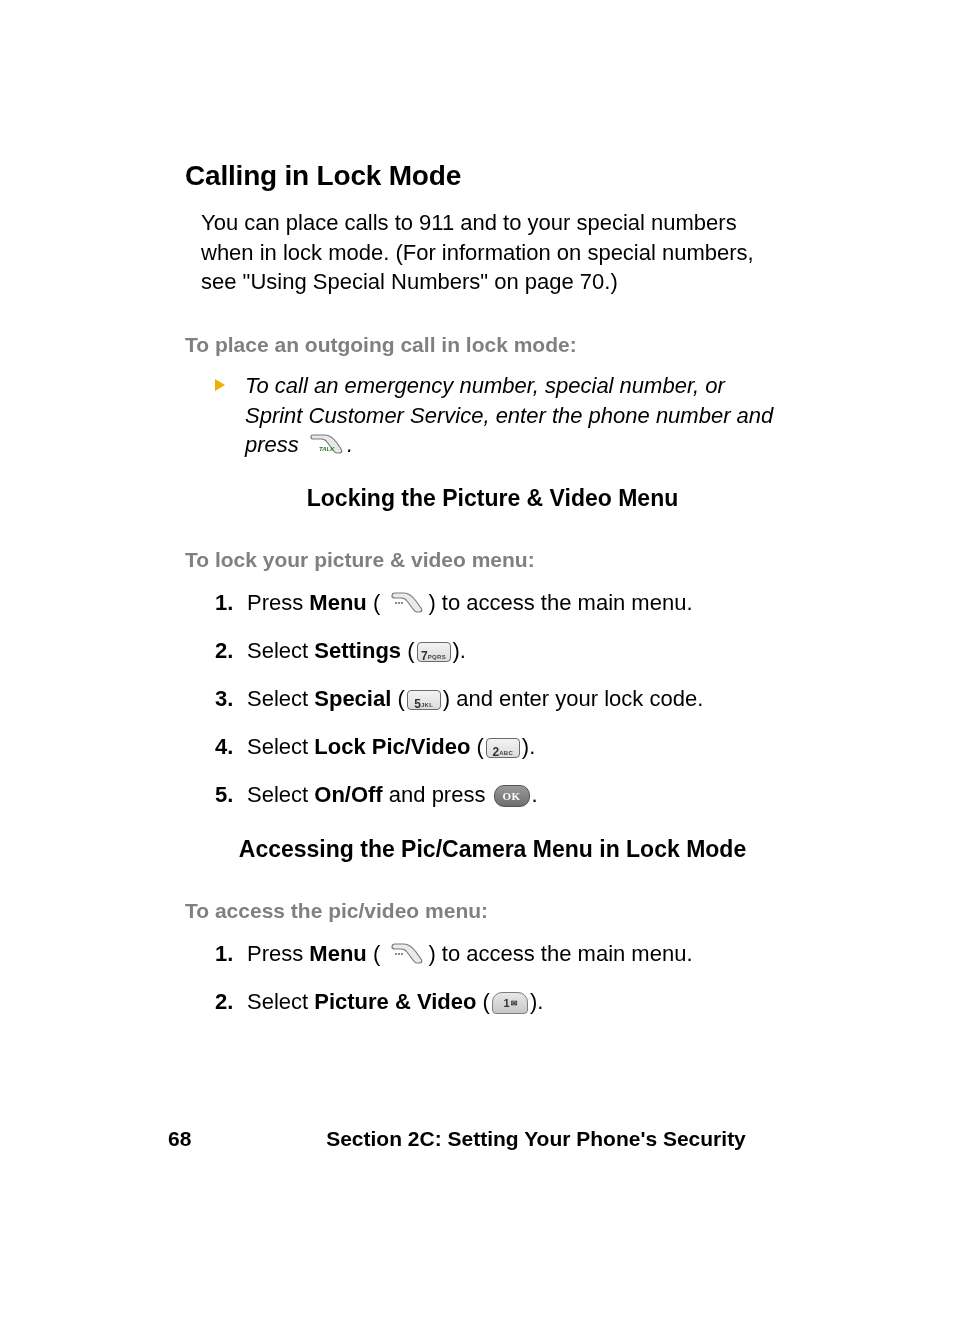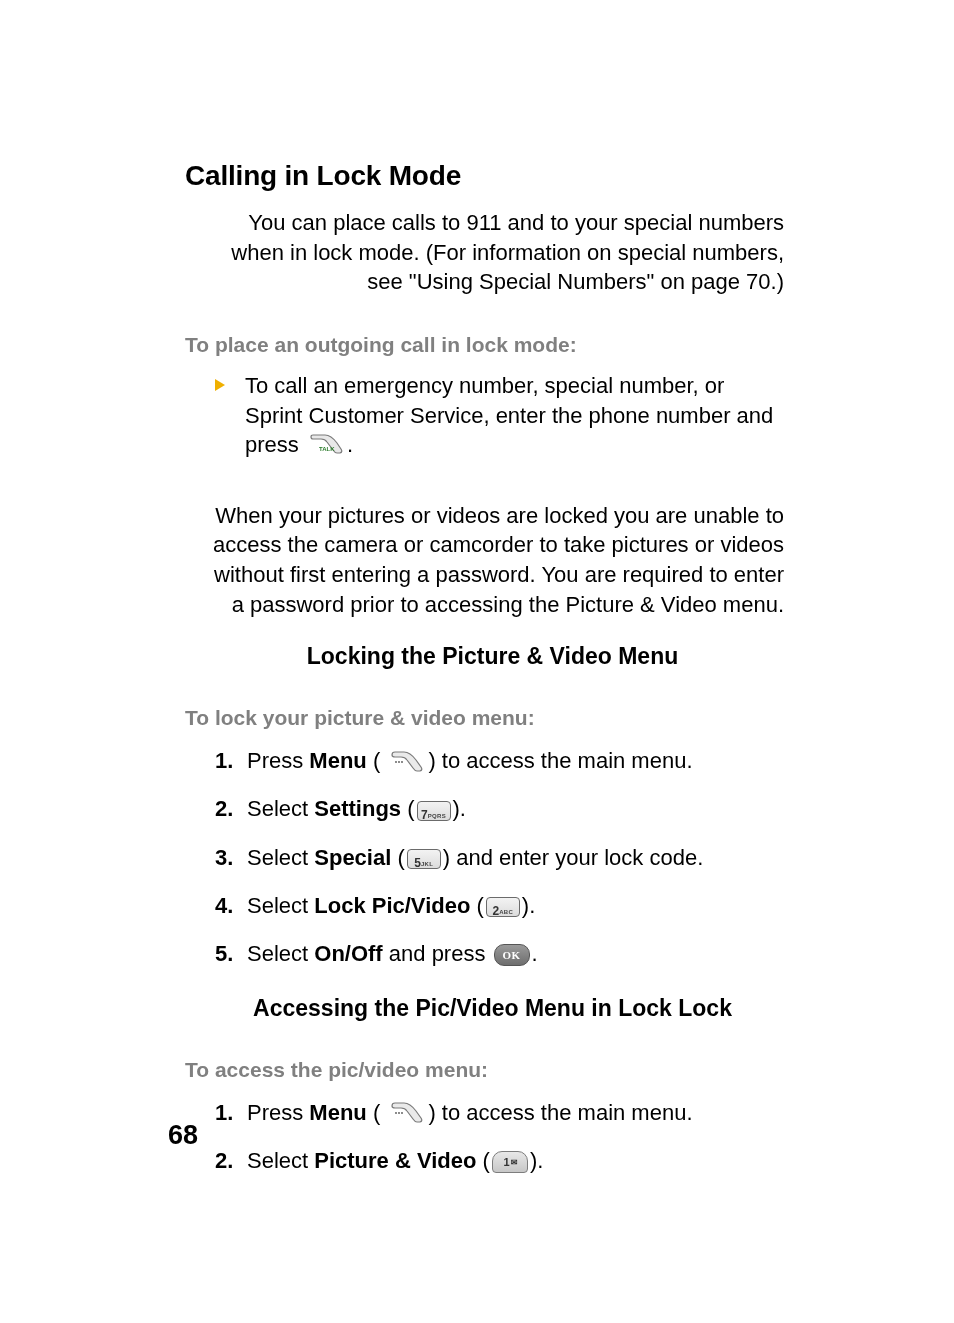--- a/index.html
+++ b/index.html
@@ -21,32 +21,32 @@
     font-weight: 700;
     margin: 0 0 16px 0;
     letter-spacing: -0.2px;
   }
   p.body {
     font-size: 22px;
     line-height: 1.35;
     margin: 0 0 18px 0;
     font-weight: 400;
     padding-left: 16px;
-    text-align: right;
   }
   p.lead-bold {
     font-size: 21px;
     font-weight: 700;
     color: #808080;
     margin: 36px 0 14px 0;
   }
   ul.tri {
     list-style: none;
-    margin: 0 0 40px 0;
+    margin: 0 0 24px 0;
     padding: 0 0 0 30px;
+    font-style: italic;
   }
   ul.tri li {
     position: relative;
     font-size: 22px;
     line-height: 1.35;
     padding-left: 30px;
   }
   ul.tri li::before {
     content: "";
     position: absolute;
@@ -148,21 +148,21 @@
   }
   .icon-1key .env { font-size:8px; position:relative; top:-1px; left:1px;}
   
   .footer {
     position: absolute;
     bottom: 172px;
     left: 0;
     width: 100%;
     box-sizing: border-box;
     padding: 0 170px 0 168px;
-    font-size: 27px;
+    font-size: 21px;
     font-weight: 700;
   }
   .footer .pn { float: left; }
   .footer .sect { text-align: center; margin-left: 120px; }
 </style>
 </head>
 <body>
 
 <div class="page">
 
@@ -178,21 +178,20 @@
       <span class="key-icon icon-talk">
         <svg viewBox="0 0 38 28">
           <path d="M4 4 Q4 2 6 2 L18 2 Q24 2 30 10 L34 16 Q36 19 33 20 L30 20 Q28 20 26 17 L20 9 Q18 6 14 6 L6 6 Q4 6 4 4 Z" fill="#e8e8e8" stroke="#7a7a7a" stroke-width="1.2"></path>
           <text x="12" y="18" font-family="Arial" font-size="6" font-weight="700" fill="#2a7a2a">TALK</text>
         </svg>
       </span><span>.</span>
     </li>
   </ul>
 
 
-  <p class="body">When your pictures or videos are locked you are unable to access the camera or camcorder to take pictures or videos without first entering a password. You are required to enter a password prior to accessing the Picture &amp; Video menu.</p>
 
   <h3 class="sub-heading">Locking the Picture &amp; Video Menu</h3>
 
   <p class="lead-bold">To lock your picture &amp; video menu:</p>
 
   <ol class="steps">
     <li>
       <span>Press </span><span class="b">Menu</span><span> (</span>
       <span class="key-icon icon-menu-phone">
         <svg viewBox="0 0 38 28">
@@ -210,21 +209,21 @@
       <span>Select </span><span class="b">Special</span><span> (</span><span class="letter-key"><span class="big">5</span><span class="small">JKL</span></span><span>) and enter your lock code.</span>
     </li>
     <li>
       <span>Select </span><span class="b">Lock Pic/Video</span><span> (</span><span class="letter-key"><span class="big">2</span><span class="small">ABC</span></span><span>).</span>
     </li>
     <li>
       <span>Select </span><span class="b">On/Off</span><span> and press </span><span class="icon-ok">OK</span><span>.</span>
     </li>
   </ol>
 
-  <h3 class="sub-heading">Accessing the Pic/Video Menu in Lock Lock</h3>
+  <h3 class="sub-heading">Accessing the Pic/Camera Menu in Lock Mode</h3>
 
   <p class="lead-bold">To access the pic/video menu:</p>
 
   <ol class="steps">
     <li>
       <span>Press </span><span class="b">Menu</span><span> (</span>
       <span class="key-icon icon-menu-phone">
         <svg viewBox="0 0 38 28">
           <path d="M4 6 Q4 3 7 3 L16 3 Q22 3 28 11 L33 18 Q35 21 32 22 L29 22 Q27 22 25 19 L19 11 Q17 8 13 8 L7 8 Q4 8 4 6 Z" fill="#eaeaea" stroke="#7a7a7a" stroke-width="1.2"></path>
           <circle cx="8" cy="13" r="0.9" fill="#555"></circle>
@@ -233,15 +232,16 @@
         </svg>
       </span><span>) to access the main menu.</span>
     </li>
     <li>
       <span>Select </span><span class="b">Picture &amp; Video</span><span> (</span><span class="icon-1key"><span>1</span><span class="env">✉</span></span><span>).</span>
     </li>
   </ol>
 
   <div class="footer">
     <span class="pn">68</span>
+    <div class="sect">Section 2C: Setting Your Phone's Security</div>
   </div>
 
 </div>
 
 </body></html>

